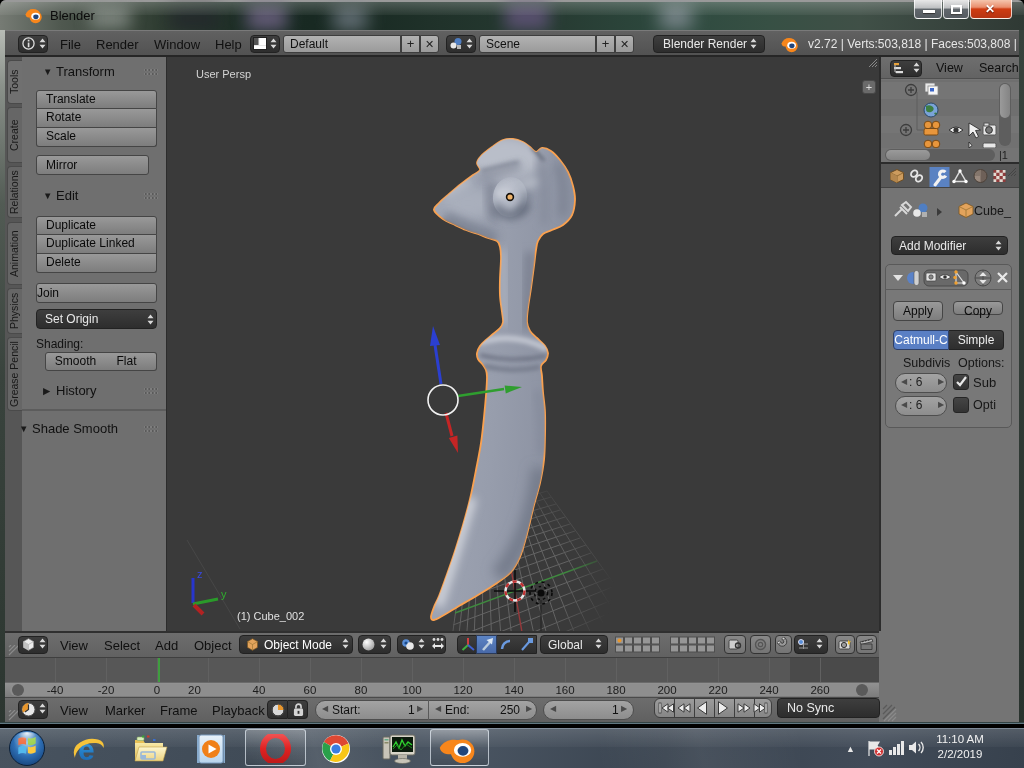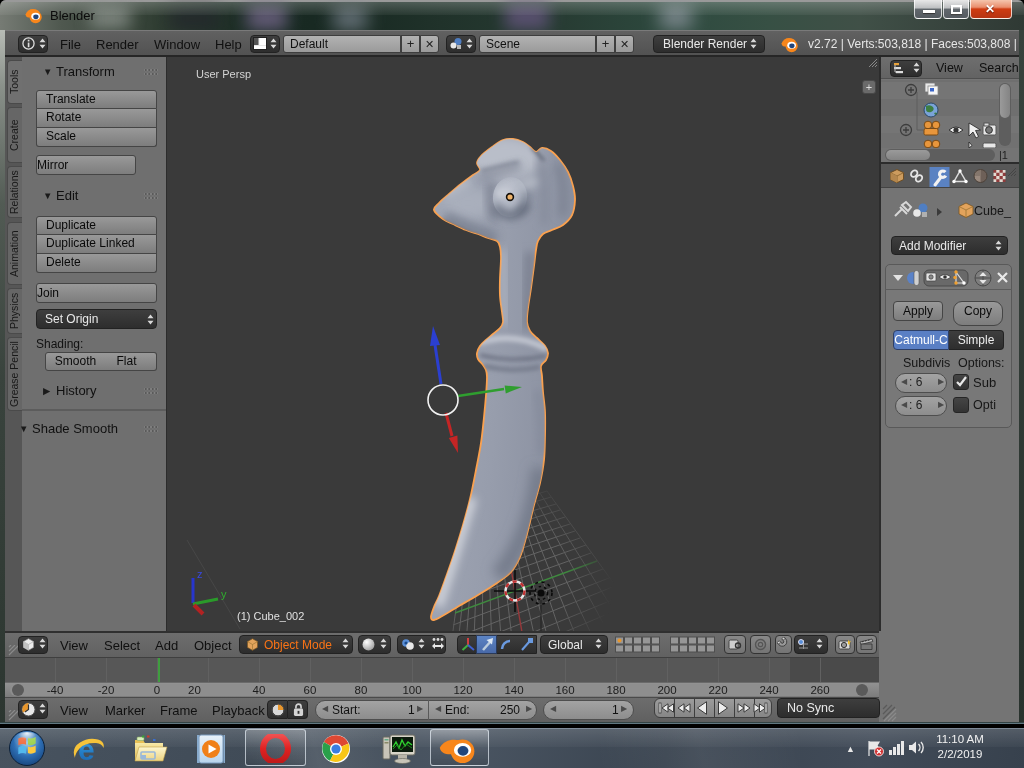--- a/index.html
+++ b/index.html
@@ -125,21 +125,21 @@
 <div class="ab" style="left:7px;top:337px;width:15px;height:74px;background:#666666;border:1px solid #4a4a4a;border-right:none;border-radius:4px 0 0 4px"></div>
 <div class="t" style="left:8px;top:337px;height:74px;font-size:10.5px;color:#191919;writing-mode:vertical-rl;transform:rotate(180deg);text-align:center;line-height:13px">Grease Pencil</div>
 <div class="ab" style="left:22px;top:57px;width:144px;height:574px;background:#6f6f6f"></div>
 <div class="seam" style="left:166px;top:57px;width:1px;height:574px"></div>
 <div class="t" style="left:43px;top:66px;font-size:9.5px;color:#1a1a1a">▼</div>
 <div class="t" style="left:56px;top:64px;font-size:13px;color:#101010">Transform</div>
 <div class="grip" style="left:144px;top:68px"></div>
 <div class="btn" style="left:36px;top:90px;width:121px;height:19px;border-radius:3px 3px 0 0;text-align:left;padding-left:9px;line-height:17px">Translate</div>
 <div class="btn" style="left:36px;top:109px;width:121px;height:19px;border-radius:0;border-top:none;text-align:left;padding-left:9px;line-height:17px">Rotate</div>
 <div class="btn" style="left:36px;top:128px;width:121px;height:19px;border-radius:0 0 3px 3px;border-top:none;text-align:left;padding-left:9px;line-height:17px">Scale</div>
-<div class="btn" style="left:36px;top:155px;width:100px;height:20px;border-radius:3px;text-align:left;line-height:18px">Mirror</div>
+<div class="btn" style="left:36px;top:155px;width:113px;height:20px;border-radius:3px;text-align:left;padding-left:9px;line-height:18px">Mirror</div>
 <div class="t" style="left:43px;top:190px;font-size:9.5px;color:#1a1a1a">▼</div>
 <div class="t" style="left:56px;top:188px;font-size:13px;color:#101010">Edit</div>
 <div class="grip" style="left:144px;top:192px"></div>
 <div class="btn" style="left:36px;top:216px;width:121px;height:19px;border-radius:3px 3px 0 0;text-align:left;padding-left:9px;line-height:17px">Duplicate</div>
 <div class="btn" style="left:36px;top:235px;width:121px;height:19px;border-radius:0;border-top:none;text-align:left;padding-left:9px;line-height:17px">Duplicate Linked</div>
 <div class="btn" style="left:36px;top:254px;width:121px;height:19px;border-radius:0 0 3px 3px;border-top:none;text-align:left;padding-left:9px;line-height:17px">Delete</div>
 <div class="btn" style="left:36px;top:283px;width:121px;height:20px;border-radius:3px;text-align:left;line-height:18px">Join</div>
 <div class="dark" style="left:36px;top:309px;width:121px;height:20px"></div>
 <div class="t" style="left:45px;top:312px;font-size:12px;color:#e9e9e9">Set Origin</div>
 <svg class="ab" style="left:147px;top:314px" width="7" height="11" viewBox="0 0 7 11">
@@ -423,21 +423,21 @@
     <circle cx="66" cy="15" r="1.7" fill="#f0a030"></circle>
  <circle cx="65" cy="9.5" r="1.7" fill="#f0a030"></circle>
  <g transform="translate(84,0)">
       <circle cx="9" cy="10" r="8" fill="#7e7e7e" stroke="#4a4a4a"></circle>
  <path d="M9,2 V18 M1,10 H17" stroke="#4a4a4a"></path>
  <path d="M9,4 L12.5,8 H5.5 Z M9,16 L12.5,12 H5.5 Z" fill="#e8e8e8"></path>
     </g>
  <path d="M108,5 l9,9 M117,5 l-9,9" stroke="#e8e8e8" stroke-width="2.2"></path>
 </svg>
 <div class="btn" style="left:893px;top:301px;width:50px;height:20px;line-height:18px;border-radius:4px">Apply</div>
-<div class="btn" style="left:953px;top:301px;width:50px;height:25px;line-height:18px;border-radius:9px">Copy</div>
+<div class="btn" style="left:953px;top:301px;width:50px;height:14px;line-height:18px;border-radius:4px">Copy</div>
 <div class="ab" style="left:893px;top:330px;width:56px;height:20px;background:#5a7fc4;border:1px solid #2e3f66;
  border-radius:4px 0 0 4px;color:#fff;font-size:12px;text-align:center;line-height:18px">Catmull-C</div>
 <div class="ab" style="left:949px;top:330px;width:55px;height:20px;background:linear-gradient(#3e3e3e,#2e2e2e);
  border:1px solid #222;border-left:none;border-radius:0 4px 4px 0;color:#eee;font-size:12px;text-align:center;line-height:18px">Simple</div>
 <div class="t" style="left:903px;top:356px;font-size:12.5px;color:#161616">Subdivis</div>
 <div class="t" style="left:958px;top:356px;font-size:12.5px;color:#161616">Options:</div>
 <div class="pill" style="left:895px;top:373px;width:52px;height:20px"></div>
 <div class="t" style="left:901px;top:377px;font-size:8px;color:#4a4a4a">◀</div>
 <div class="t" style="left:909px;top:375px;font-size:12px;color:#222">:  6</div>
 <div class="t" style="left:938px;top:377px;font-size:8px;color:#4a4a4a">▶</div>
@@ -471,21 +471,21 @@
   </svg>
 <div class="mtxt" style="left:60px;top:638px">View</div>
 <div class="mtxt" style="left:104px;top:638px">Select</div>
 <div class="mtxt" style="left:155px;top:638px">Add</div>
 <div class="mtxt" style="left:194px;top:638px">Object</div>
 <div class="dark" style="left:239px;top:635px;width:114px;height:19px"></div>
 <svg class="ab" style="left:245px;top:637px" width="15" height="15" viewBox="0 0 18 18">
  <path d="M9,2 L15,5.5 V12.5 L9,16 L3,12.5 V5.5 Z" fill="#e2a35c" stroke="#7a5420" stroke-width="0.8"></path>
  <path d="M3,5.5 L9,9 L15,5.5 M9,9 V16" stroke="#9a7434" fill="none" stroke-width="0.8"></path>
   </svg>
-<div class="t" style="left:264px;top:638px;font-size:12px;color:#f97316">Object Mode</div>
+<div class="t" style="left:264px;top:638px;font-size:12px;color:#ffffff">Object Mode</div>
 <svg class="ab" style="left:342px;top:638px" width="7" height="11" viewBox="0 0 7 11">
     <path d="M3.5 0.5 L6.5 4.2 H0.5 Z M3.5 10.5 L6.5 6.8 H0.5 Z" fill="#d8d8d8"></path>
   </svg>
 <div class="dark" style="left:358px;top:635px;width:33px;height:19px"></div>
 <svg class="ab" style="left:362px;top:638px" width="13" height="13">
     <defs>
       <radialGradient id="wsp" cx="0.35" cy="0.3" r="0.8">
 <stop offset="0" stop-color="#fff"></stop>
         <stop offset="1" stop-color="#999"></stop>
       </radialGradient>

